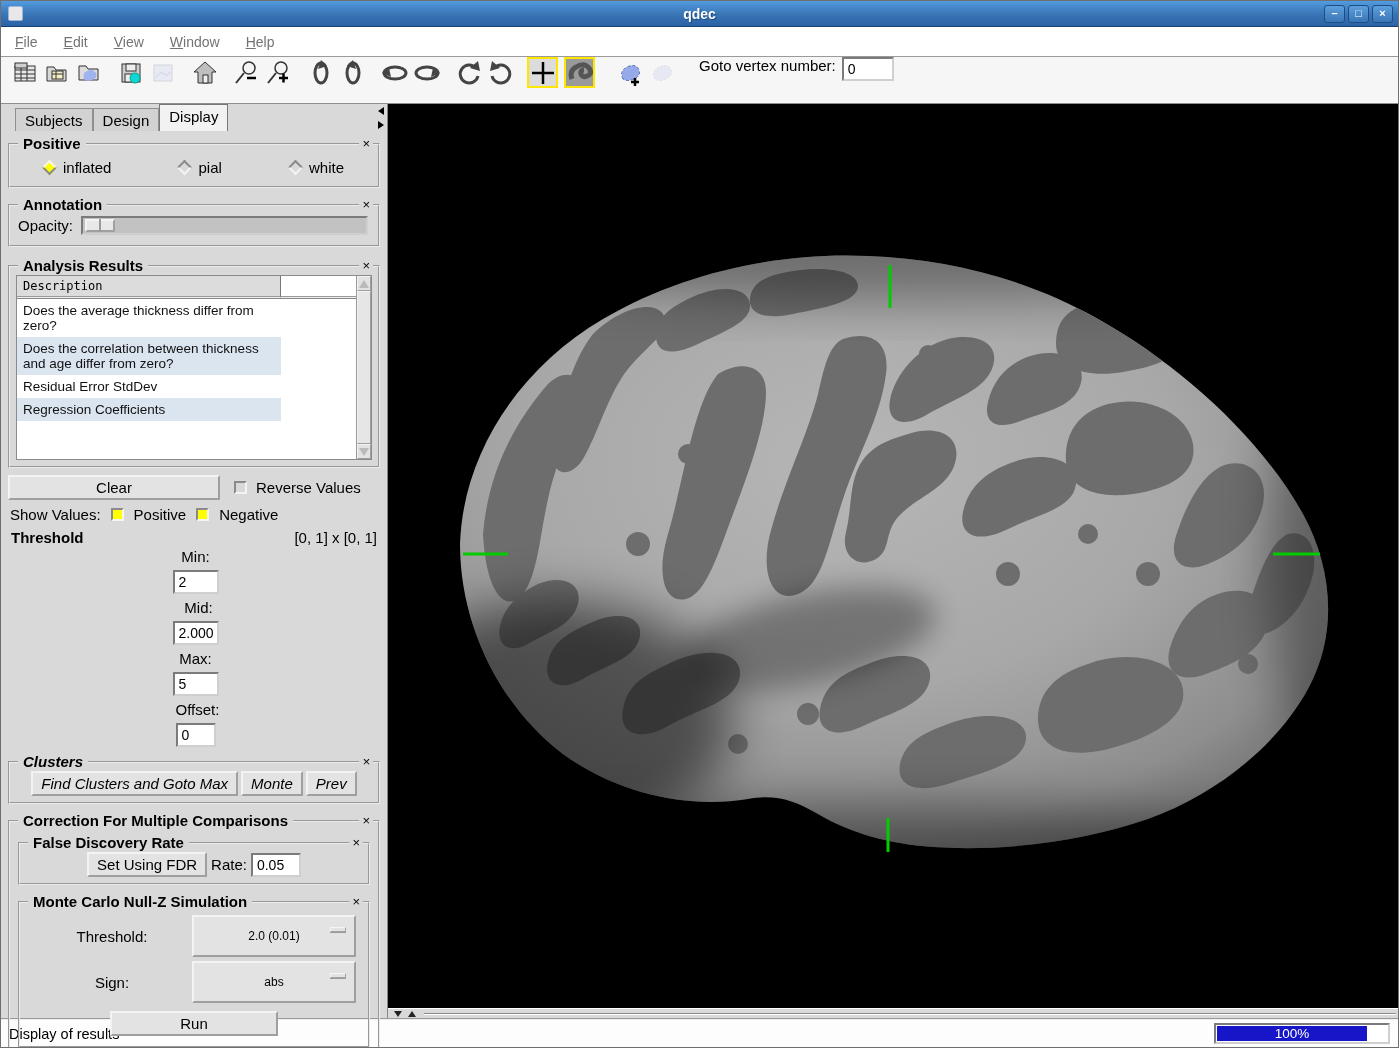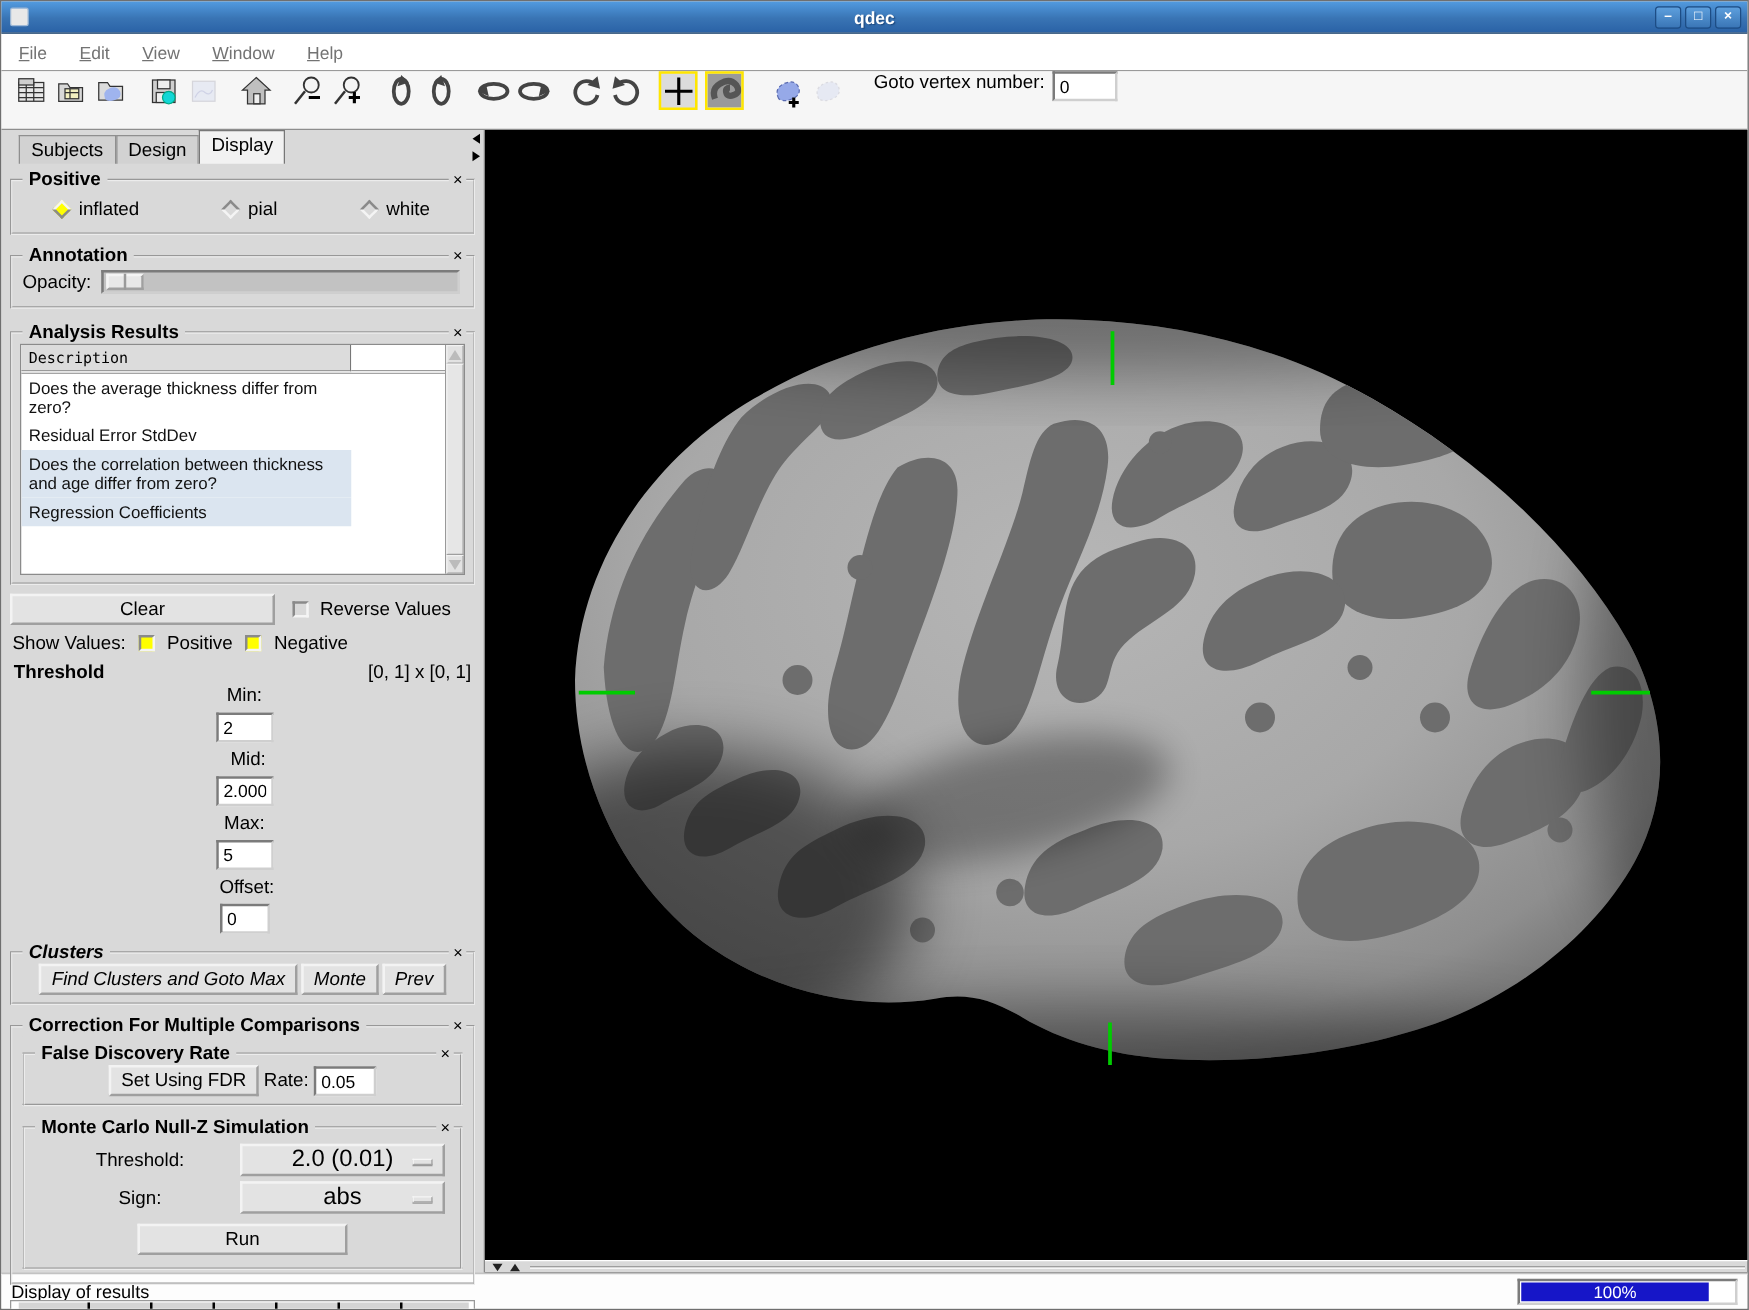--- a/index.html
+++ b/index.html
@@ -88,21 +88,21 @@
   .thresh-fields input{width:46px;}
   .thresh-fields input.small{width:40px;}
 
   .cluster-btns{display:flex;justify-content:center;gap:3px;}
 
   .fdr-row{display:flex;align-items:center;justify-content:center;gap:4px;font-size:15px;}
   .fdr-row input{width:50px;}
 
   .mc-grid{display:grid;grid-template-columns:160px 1fr;row-gap:4px;align-items:center;padding:4px 6px 2px 6px;font-size:15px;}
   .mc-label{text-align:center;}
-  .optmenu{position:relative;background:#e3e3e3;border:2px outset #f3f3f3;height:26px;display:flex;align-items:center;justify-content:center;font-size:19px;}
+  .optmenu{position:relative;background:#e3e3e3;border:2px outset #f3f3f3;height:42px;display:flex;align-items:center;justify-content:center;font-size:12px;}
   .optmenu .ind{position:absolute;right:8px;top:10px;width:16px;height:5px;background:#e3e3e3;border:1px outset #f6f6f6;box-shadow:0 1px 0 #999;}
   .run-row{display:flex;justify-content:center;margin:6px 0 4px 0;}
   .run-row .btn{width:168px;}
 
   
   .histbox{margin:12px 3px 0 3px;background:#fff;border:1px solid #999;height:157px;position:relative;}
   .histplot{position:absolute;left:6px;right:4px;top:1px;bottom:26px;background:#d4d4d4;}
   .tick{position:absolute;width:2px;height:7px;background:#000;}
   .ticklabel{position:absolute;bottom:5px;transform:translateX(-50%);font-family:"DejaVu Sans Mono",monospace;font-size:12px;font-weight:bold;}
   .emptybox{margin:4px 3px 0 3px;background:#fff;border:1px solid #999;height:28px;}
@@ -358,22 +358,22 @@
       <div class="group" style="margin-top:18px;">
         <div class="gtitle">Analysis Results</div>
         <div class="gclose">×</div>
         <div class="listwrap">
           <div class="listbody">
             <div class="listhead">
               <div class="hd">Description</div>
               <div class="hd2"></div>
             </div>
             <div class="lrow">Does the average thickness differ from zero?</div>
+            <div class="lrow alt">Does the correlation between thickness and age differ from zero?</div>
             <div class="lrow">Residual Error StdDev</div>
-            <div class="lrow alt">Does the correlation between thickness and age differ from zero?</div>
             <div class="lrow alt">Regression Coefficients</div>
           </div>
           <div class="vscroll">
             <div class="varrow">
                 <div class="tri-up"></div>
               </div>
             <div class="vthumb"></div>
             <div class="varrow">
                 <div class="tri-down"></div>
               </div>

